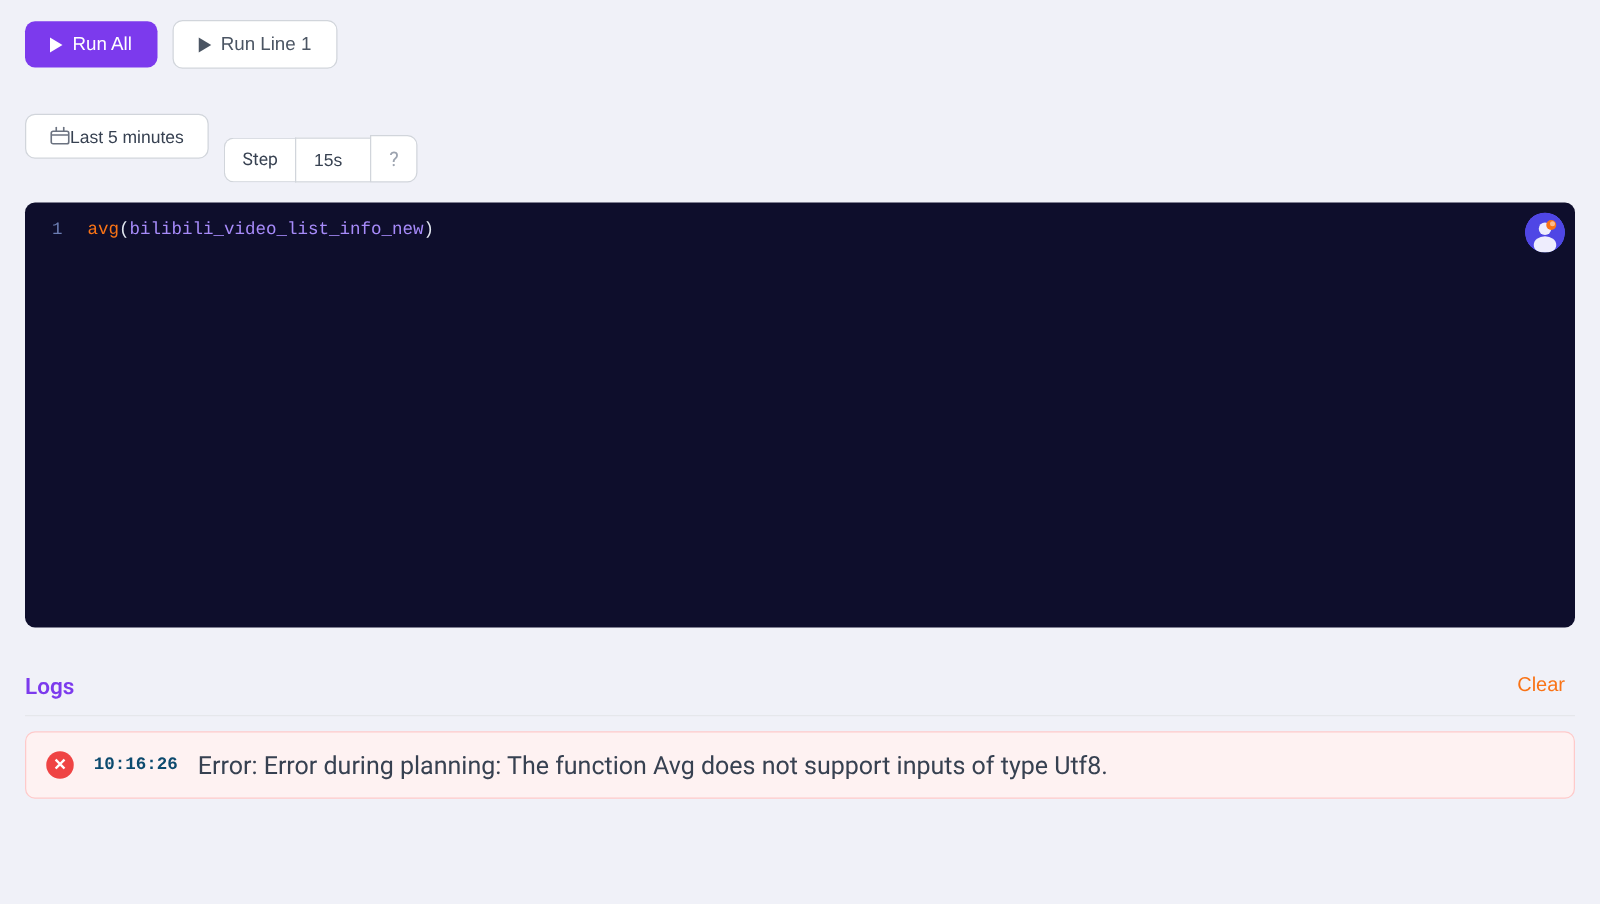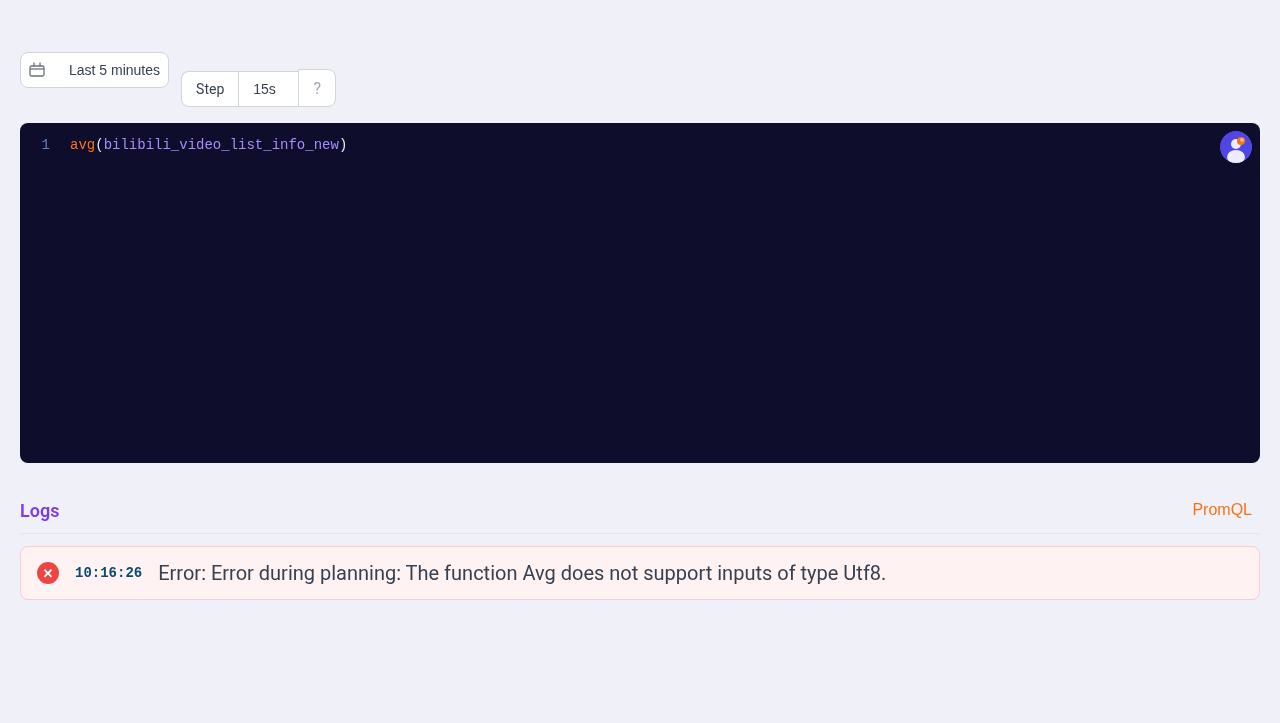--- a/index.html
+++ b/index.html
@@ -84,22 +84,22 @@
       display: flex;
       align-items: center;
       padding: 0 20px 16px 20px;
       gap: 12px;
       background: #f0f1f8;
     }
 
     .time-range-btn {
       display: flex;
       align-items: center;
-      gap: 24px;
-      padding: 9px 8px;
+      gap: 0;
+      padding: 9px 19px;
       background: white;
       border: 1.5px solid #d1d5db;
       border-radius: 8px;
       font-size: 14px;
       color: #374151;
       cursor: pointer;
     }
 
     .step-container {
       display: flex;
@@ -295,20 +295,30 @@
       border-bottom: 2px solid currentColor;
       width: 8px;
       height: 8px;
       transform: rotate(45deg);
     }
   </style>
 </head>
 <body>
 
 <div class="toolbar">
+  <div class="toolbar-left">
+    <button class="btn-run-all">
+      <span class="play-icon"></span>
+      <span>Run All</span>
+    </button>
+    <button class="btn-run-line">
+      <span class="play-icon"></span>
+      <span>Run Line 1</span>
+    </button>
+  </div>
 </div>
 
 <div class="second-toolbar">
   <button class="time-range-btn">
     <svg class="clock-icon" viewBox="0 0 16 16" fill="none" xmlns="http://www.w3.org/2000/svg">
       <rect x="1" y="4" width="14" height="10" rx="1.5" stroke="#6b7280" stroke-width="1.3" fill="none"></rect>
       <line x1="5" y1="1" x2="5" y2="4" stroke="#6b7280" stroke-width="1.3" stroke-linecap="round"></line>
       <line x1="11" y1="1" x2="11" y2="4" stroke="#6b7280" stroke-width="1.3" stroke-linecap="round"></line>
       <line x1="1" y1="7" x2="15" y2="7" stroke="#6b7280" stroke-width="1.3"></line>
     </svg>
@@ -337,21 +347,21 @@
         <circle cx="21" cy="10" r="4" fill="#f97316"></circle>
         <circle cx="22" cy="9" r="2" fill="white" opacity="0.5"></circle>
       </svg>
     </div>
   </button>
 </div>
 
 <div class="logs-section">
   <div class="logs-header">
     <span class="logs-title">Logs</span>
-    <button class="clear-btn">PromQL</button>
+    <button class="clear-btn">Clear</button>
   </div>
 
   <div class="log-entry">
     <div class="log-error-icon">✕</div>
     <span class="log-timestamp">10:16:26</span>
     <span class="log-message">Error: Error during planning: The function Avg does not support inputs of type Utf8.</span>
   </div>
 </div>
 
 </body></html>

